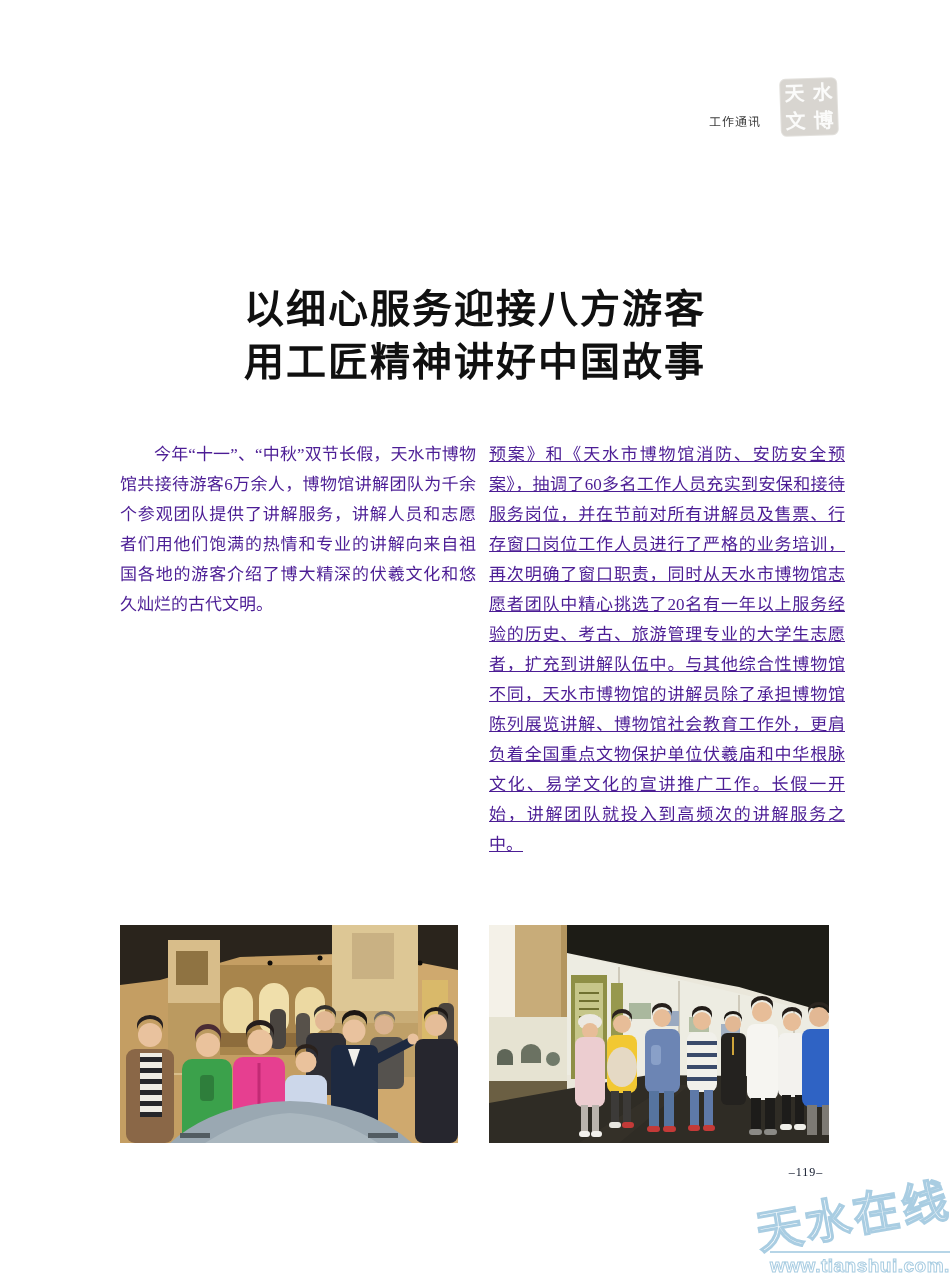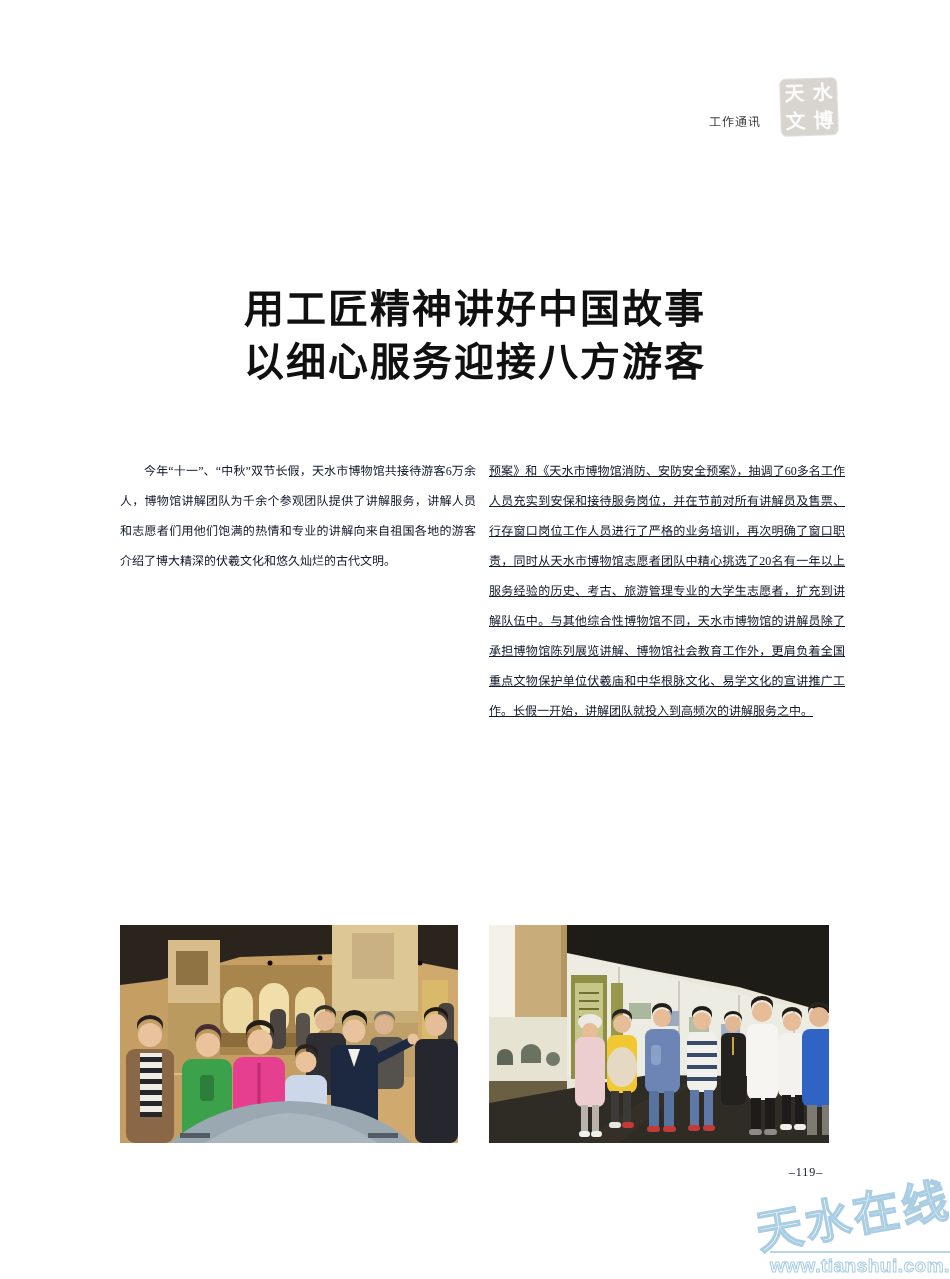--- a/index.html
+++ b/index.html
@@ -25,23 +25,23 @@
     color:#fbfbfa; font-weight:bold; font-size:20px; line-height:1;
     font-family:"Liberation Serif","DejaVu Serif",serif;
   }
   
   .title{
     position:absolute; left:0; top:283px; width:950px; text-align:center;
     font-weight:bold; color:#101010; font-size:40px; line-height:53px; letter-spacing:2px;
   }
   
   .col{
-    position:absolute; top:456px; width:356px;
-    font-size:12px; line-height:30px; text-align:justify;
-    color:#0f172a;
+    position:absolute; top:440px; width:356px;
+    font-size:17px; line-height:30px; text-align:justify;
+    color:#4c1d95;
   }
   .col-left{left:120px;}
   .col-right{left:489px;text-decoration:underline;}
   .col p{margin:0;}
   .indent{text-indent:2em;}
   
   .photo{position:absolute; top:925px; height:218px; overflow:hidden; background:#cbb083;}
   .photo-left{left:120px; width:338px;}
   .photo-right{left:489px; width:340px;}
   .photo svg{display:block;}
@@ -73,22 +73,22 @@
 
   <div class="section-label">工作通讯</div>
   <div class="seal">
     <span>天</span>
     <span>水</span>
     <span>文</span>
     <span>博</span>
   </div>
 
   <div class="title">
+    <div>以细心服务迎接八方游客</div>
     <div>用工匠精神讲好中国故事</div>
-    <div>以细心服务迎接八方游客</div>
   </div>
 
   <div class="col col-left">
     <p class="indent">今年“十一”、“中秋”双节长假，天水市博物馆共接待游客6万余人，博物馆讲解团队为千余个参观团队提供了讲解服务，讲解人员和志愿者们用他们饱满的热情和专业的讲解向来自祖国各地的游客介绍了博大精深的伏羲文化和悠久灿烂的古代文明。</p>
   </div>
   <div class="col col-right">
     <p>预案》和《天水市博物馆消防、安防安全预案》，抽调了60多名工作人员充实到安保和接待服务岗位，并在节前对所有讲解员及售票、行存窗口岗位工作人员进行了严格的业务培训，再次明确了窗口职责，同时从天水市博物馆志愿者团队中精心挑选了20名有一年以上服务经验的历史、考古、旅游管理专业的大学生志愿者，扩充到讲解队伍中。与其他综合性博物馆不同，天水市博物馆的讲解员除了承担博物馆陈列展览讲解、博物馆社会教育工作外，更肩负着全国重点文物保护单位伏羲庙和中华根脉文化、易学文化的宣讲推广工作。长假一开始，讲解团队就投入到高频次的讲解服务之中。</p>
   </div>
 
   <div class="photo photo-left">

